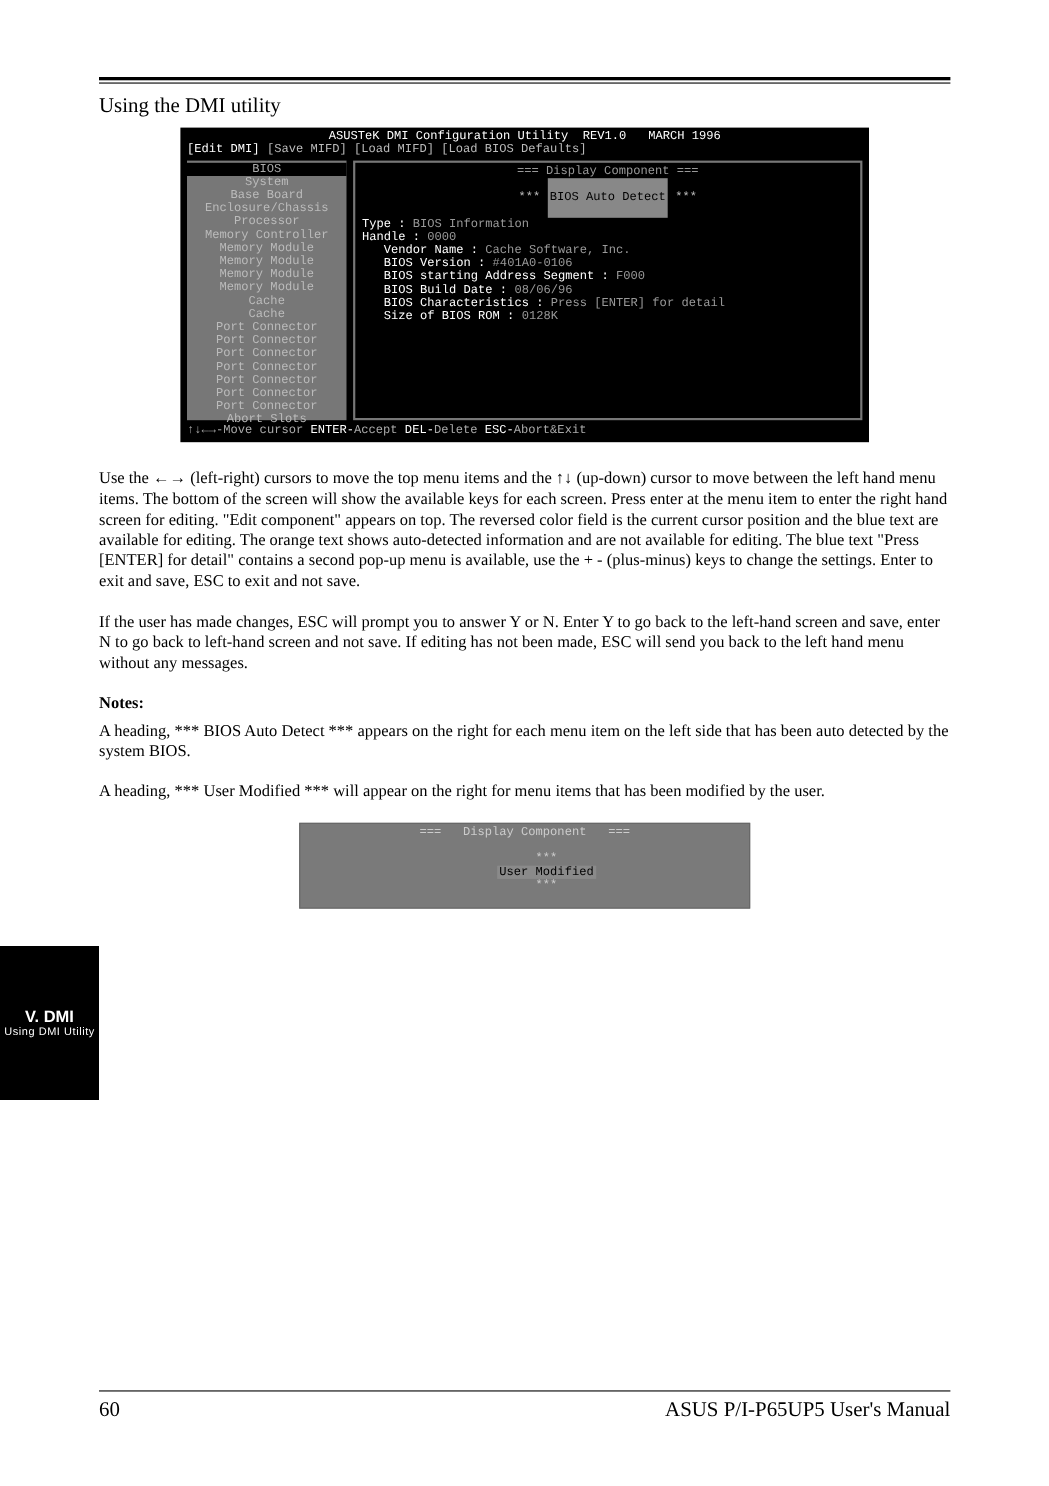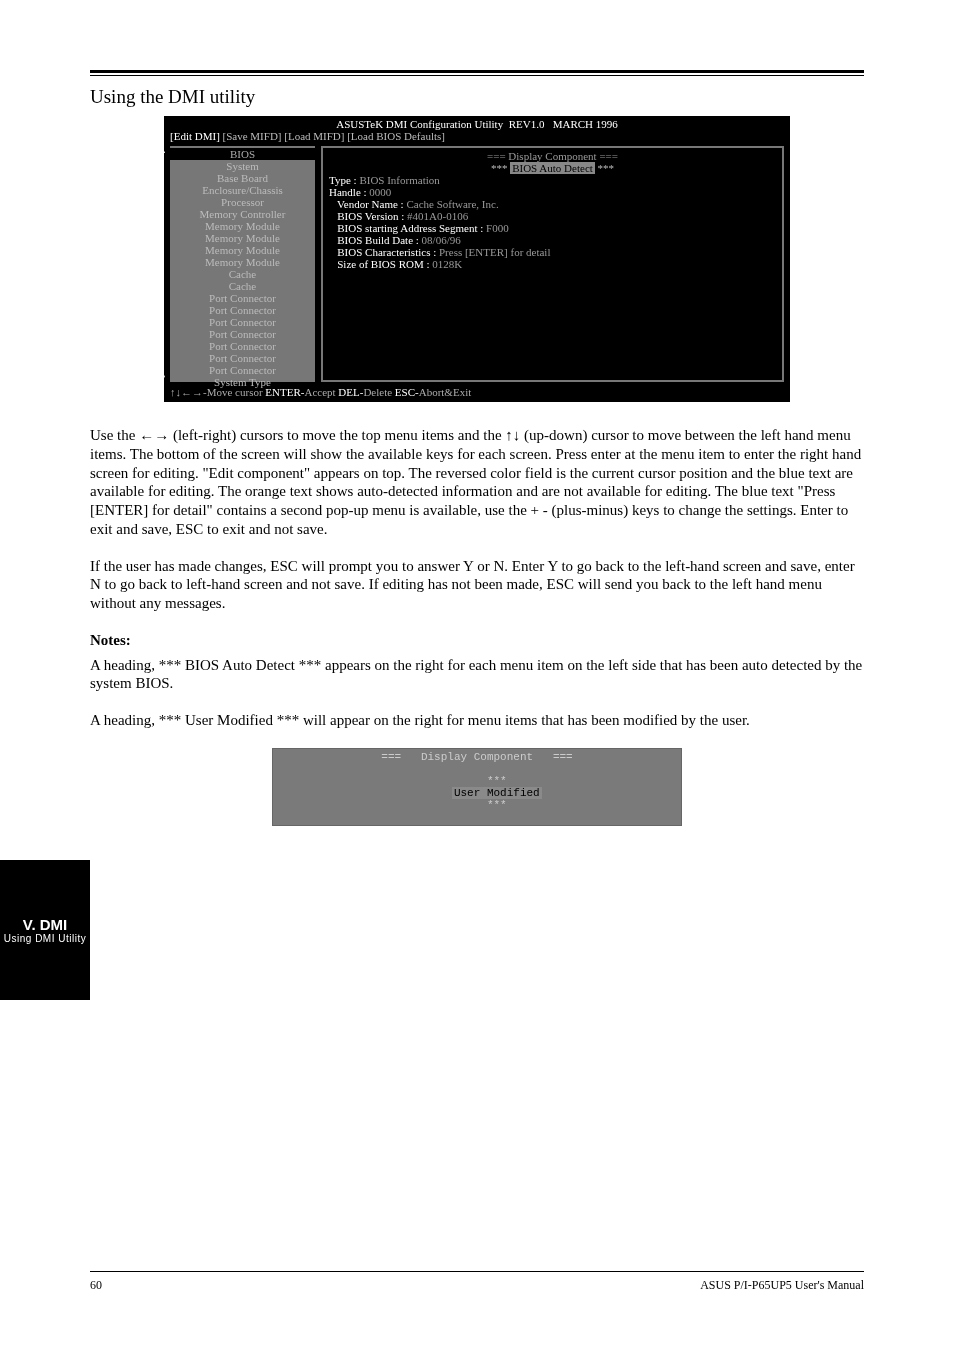--- a/index.html
+++ b/index.html
@@ -34,21 +34,21 @@
   .subheading {
     font-size: 19px;
     margin-bottom: 8px;
   }
 
   
   .bios-shot {
     width: 626px;
     margin: 0 auto 24px auto;
     background: #000;
-    font-family: Liberation Serif, serif;
+    font-family: Liberation Mono, monospace;
     font-size: 11px;
     line-height: 12px;
     color: #fff;
   }
   .bios-title-row {
     display: flex;
     justify-content: center;
     color: #fff;
     padding: 2px 4px 0 4px;
     white-space: pre;
@@ -96,21 +96,21 @@
   }
   .bios-right .hdr {
     text-align: center;
     color: #bbb;
   }
   .bios-right .hdr .title { color: #999; }
   .bios-right .auto-line {
     display: inline-block;
     background: #888;
     color: #000;
-    padding: 0 2px;
+    padding: 12px 2px;
   }
   .bios-right .field { white-space: pre; }
   .bios-right .lbl { color: #fff; }
   .bios-right .val { color: #999; }
   .bios-foot {
     color: #fff;
     padding: 2px 6px 4px 6px;
   }
   .bios-foot .dim { color: #aaa; }
 
@@ -175,21 +175,21 @@
     left: 90px;
     right: 90px;
   }
   .footer .line {
     border-top: 1px solid #000;
     margin-bottom: 6px;
   }
   .footer-row {
     display: flex;
     justify-content: space-between;
-    font-size: 12px;
+    font-size: 19px;
   }
 </style>
 </head>
 <body>
 
 <div class="page">
   <hr class="hr-thick">
   <hr class="hr-thin">
   <div class="subheading">Using the DMI utility</div>
 
@@ -217,21 +217,21 @@
         <div class="row">Memory Module</div>
         <div class="row">Cache</div>
         <div class="row">Cache</div>
         <div class="row">Port Connector</div>
         <div class="row">Port Connector</div>
         <div class="row">Port Connector</div>
         <div class="row">Port Connector</div>
         <div class="row">Port Connector</div>
         <div class="row">Port Connector</div>
         <div class="row">Port Connector</div>
-        <div class="row">System Type</div>
+        <div class="row">Abort Slots</div>
       </div>
       <div class="bios-right">
         <div class="hdr"><span class="title">===   Display Component   ===</span></div>
         <div class="hdr">
           <span>***</span>
           <span class="auto-line">BIOS Auto Detect</span>
           <span>***</span>
         </div>
         <div class="field"><span class="lbl">Type : </span><span class="val">BIOS Information</span></div>
         <div class="field"><span class="lbl">Handle : </span><span class="val">0000</span></div>

